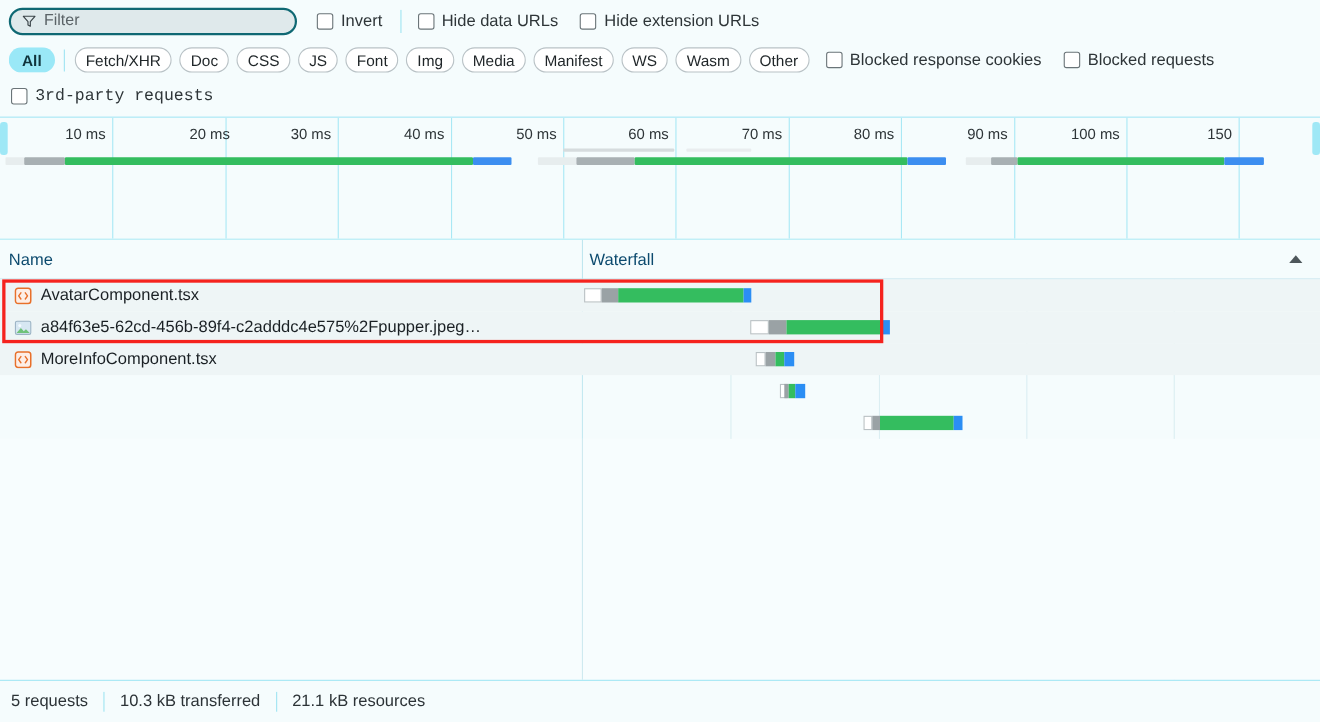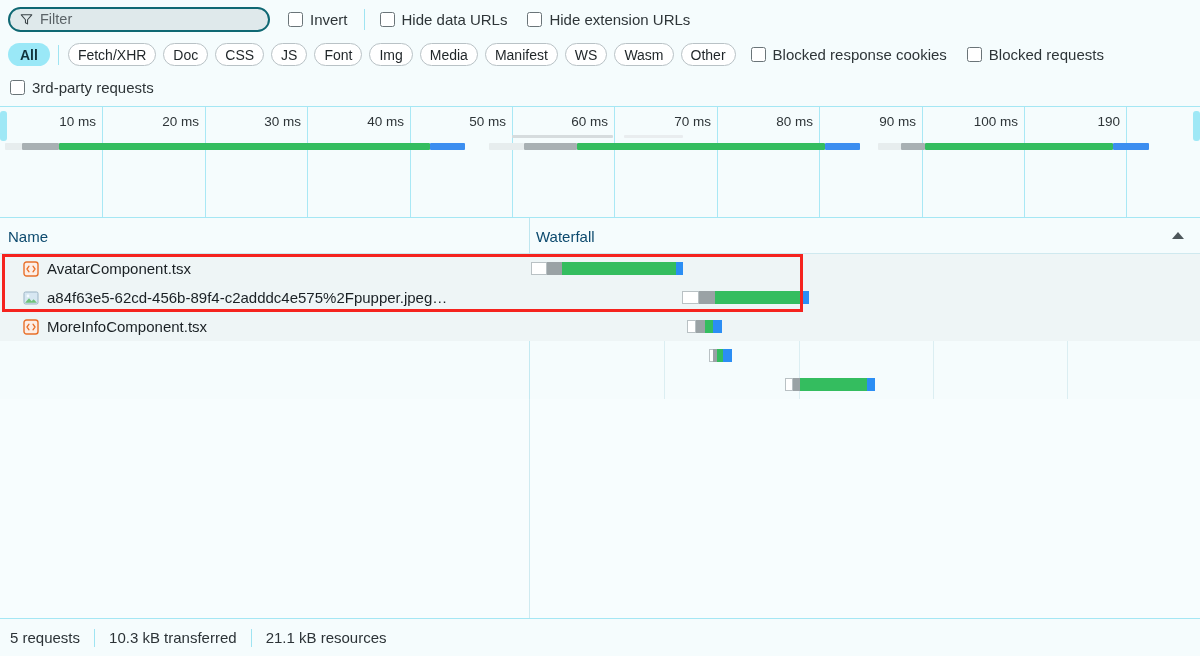--- a/index.html
+++ b/index.html
@@ -14,21 +14,21 @@
   .panel { position: relative; width: 1200px; height: 656px; background: #f5fcfd; border-radius: 21px; }
 
   
   .toolbar {
     position: absolute; left: 0; top: 0; width: 1200px; height: 106px;
     background: #f5fcfd;
   }
   .trow { display: flex; align-items: center; height: 34px; padding-left: 8px; gap: 0; }
   .trow1 { height: 38px; }
   .trow2 { height: 33px; }
-  .trow3 { height: 33px; }
+  .trow3 { height: 33px; font-family: Liberation Mono, monospace; }
 
   
   .filter-box {
     display: flex; align-items: center;
     width: 262px; height: 25px;
     border: 2px solid #0f6873; border-radius: 13px;
     background: #dfe9eb;
     padding: 0 10px; gap: 7px;
     margin-right: 18px;
   }
@@ -109,21 +109,21 @@
     position: absolute; right: 16px; top: 14px;
     width: 0; height: 0;
     border-left: 6px solid transparent; border-right: 6px solid transparent;
     border-bottom: 7px solid #4e575b;
   }
 
   
   .rows { position: absolute; left: 0; top: 254px; width: 1200px; height: 364px; overflow: hidden; }
   .row {
     position: relative; height: 29px; display: flex; align-items: center;
-    padding-left: 23px; font-size: 15px; color: #1a2024;
+    padding-left: 13px; font-size: 15px; color: #1a2024;
   }
   .row.odd  { background: #eef5f6; }
   .row.even { background: #fafeff; }
   .row-name { display: flex; align-items: center; gap: 8px; width: 522px; }
   .row-label { white-space: nowrap; overflow: hidden; text-overflow: ellipsis; }
 
   .ico { width: 16px; height: 16px; flex: 0 0 auto; display: block; }
 
   
   .wf-layer { position: absolute; left: 0; top: 0; width: 1200px; height: 364px; pointer-events: none; }
@@ -220,39 +220,39 @@
         <span class="cb-label">3rd-party requests</span>
       </div>
     </div>
   </div>
 
   <div class="overview">
     <div class="ov-grid" id="ov-grid">
         <div class="ov-line" style="left: 102px;"></div>
         <div class="ov-tick" style="left: 102px;">10 ms</div>
         <div class="ov-line" style="left: 205px;"></div>
-        <div class="ov-tick" style="left: 205px;">20 ms</div>
+        <div class="ov-tick" style="left: 215px;">20 ms</div>
         <div class="ov-line" style="left: 307px;"></div>
         <div class="ov-tick" style="left: 307px;">30 ms</div>
         <div class="ov-line" style="left: 410px;"></div>
         <div class="ov-tick" style="left: 410px;">40 ms</div>
         <div class="ov-line" style="left: 512px;"></div>
         <div class="ov-tick" style="left: 512px;">50 ms</div>
         <div class="ov-line" style="left: 614px;"></div>
         <div class="ov-tick" style="left: 614px;">60 ms</div>
         <div class="ov-line" style="left: 717px;"></div>
         <div class="ov-tick" style="left: 717px;">70 ms</div>
         <div class="ov-line" style="left: 819px;"></div>
         <div class="ov-tick" style="left: 819px;">80 ms</div>
         <div class="ov-line" style="left: 922px;"></div>
         <div class="ov-tick" style="left: 922px;">90 ms</div>
         <div class="ov-line" style="left: 1024px;"></div>
         <div class="ov-tick" style="left: 1024px;">100 ms</div>
         <div class="ov-line" style="left: 1126px;"></div>
-        <div class="ov-tick" style="left: 1126px;">190 </div>
+        <div class="ov-tick" style="left: 1126px;">150 </div>
       </div>
     <div class="ov-handle l"></div>
     <div class="ov-handle r"></div>
     <div id="ov-bars">
         <div class="ovbar q" style="left: 4.712px; width: 17.67px; top: 36px;"></div>
         <div class="ovbar s" style="left: 22.382px; width: 36.518px; top: 36px;"></div>
         <div class="ovbar g" style="left: 58.9px; width: 371.07px; top: 36px;"></div>
         <div class="ovbar b" style="left: 429.97px; width: 35.34px; top: 36px;"></div>
         <div class="ovbar q" style="left: 488.87px; width: 35.34px; top: 36px;"></div>
         <div class="ovbar s" style="left: 524.21px; width: 53.01px; top: 36px;"></div>

